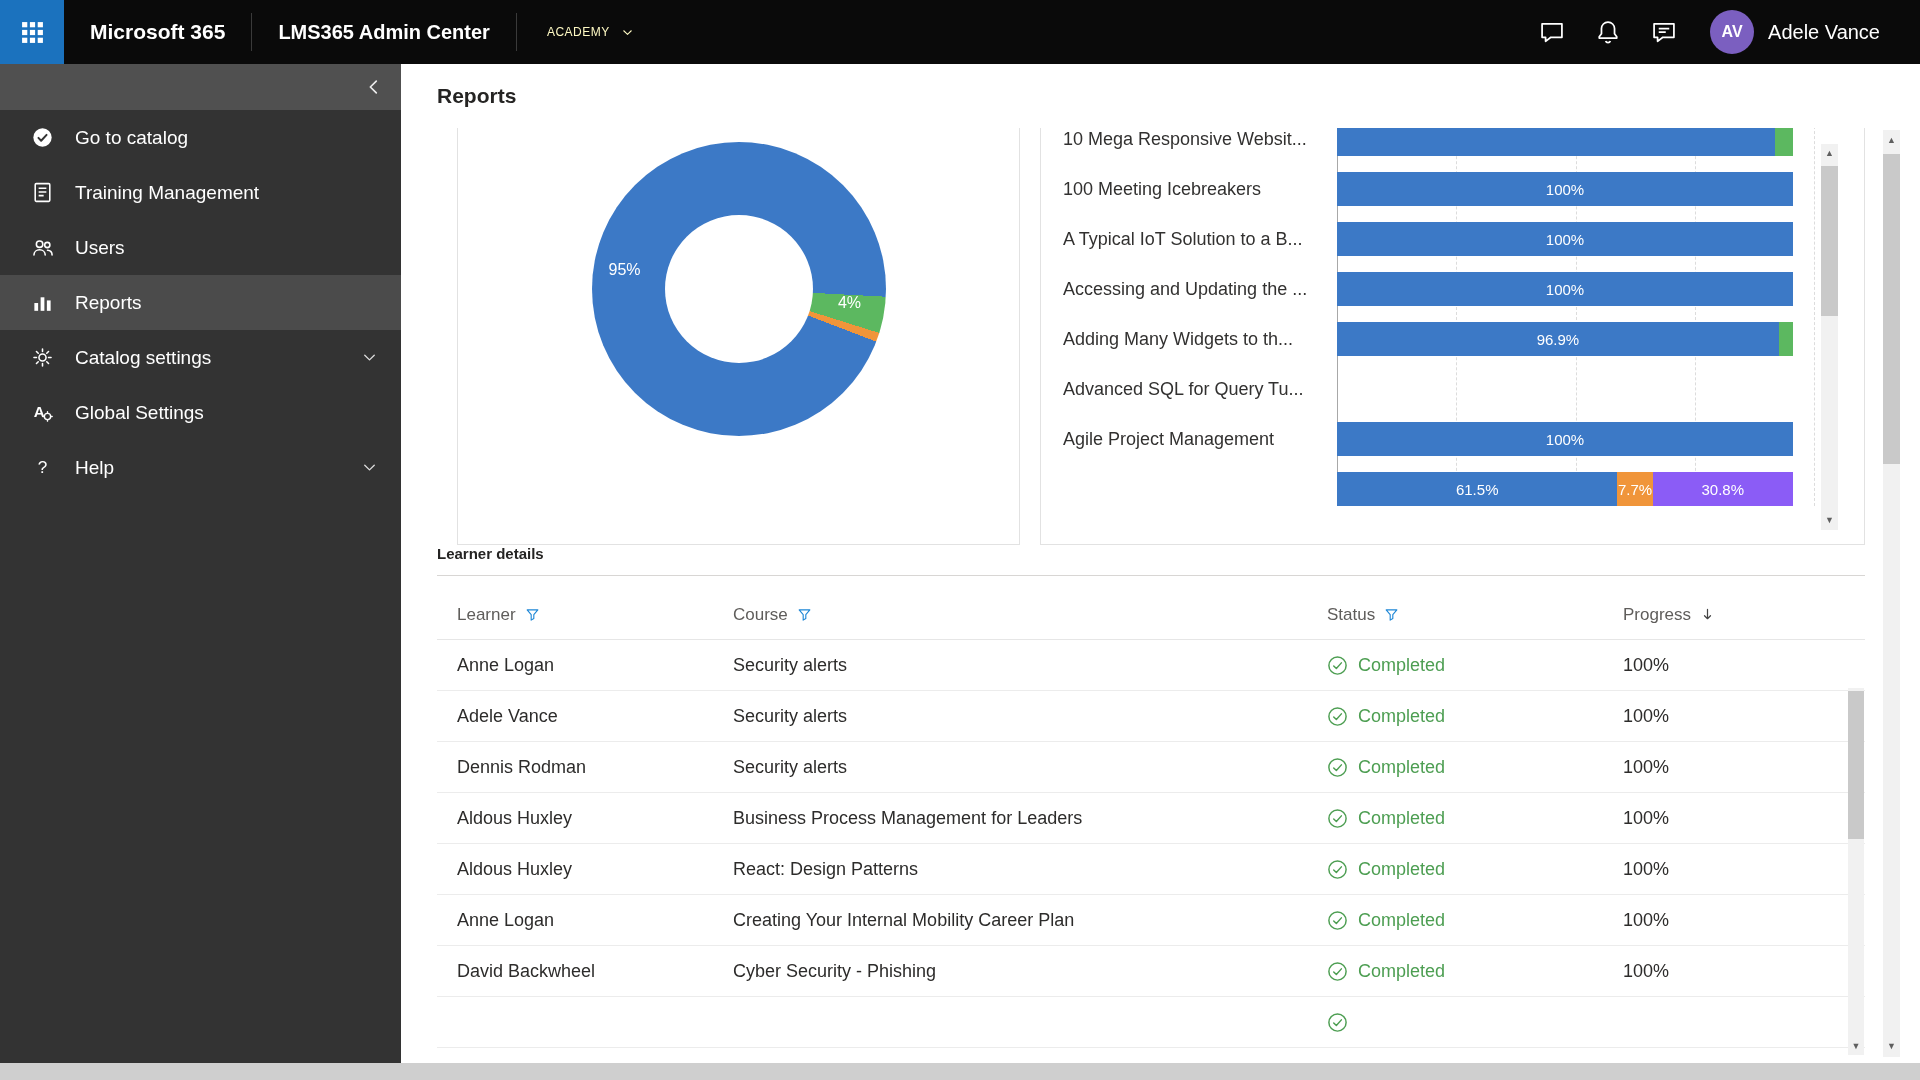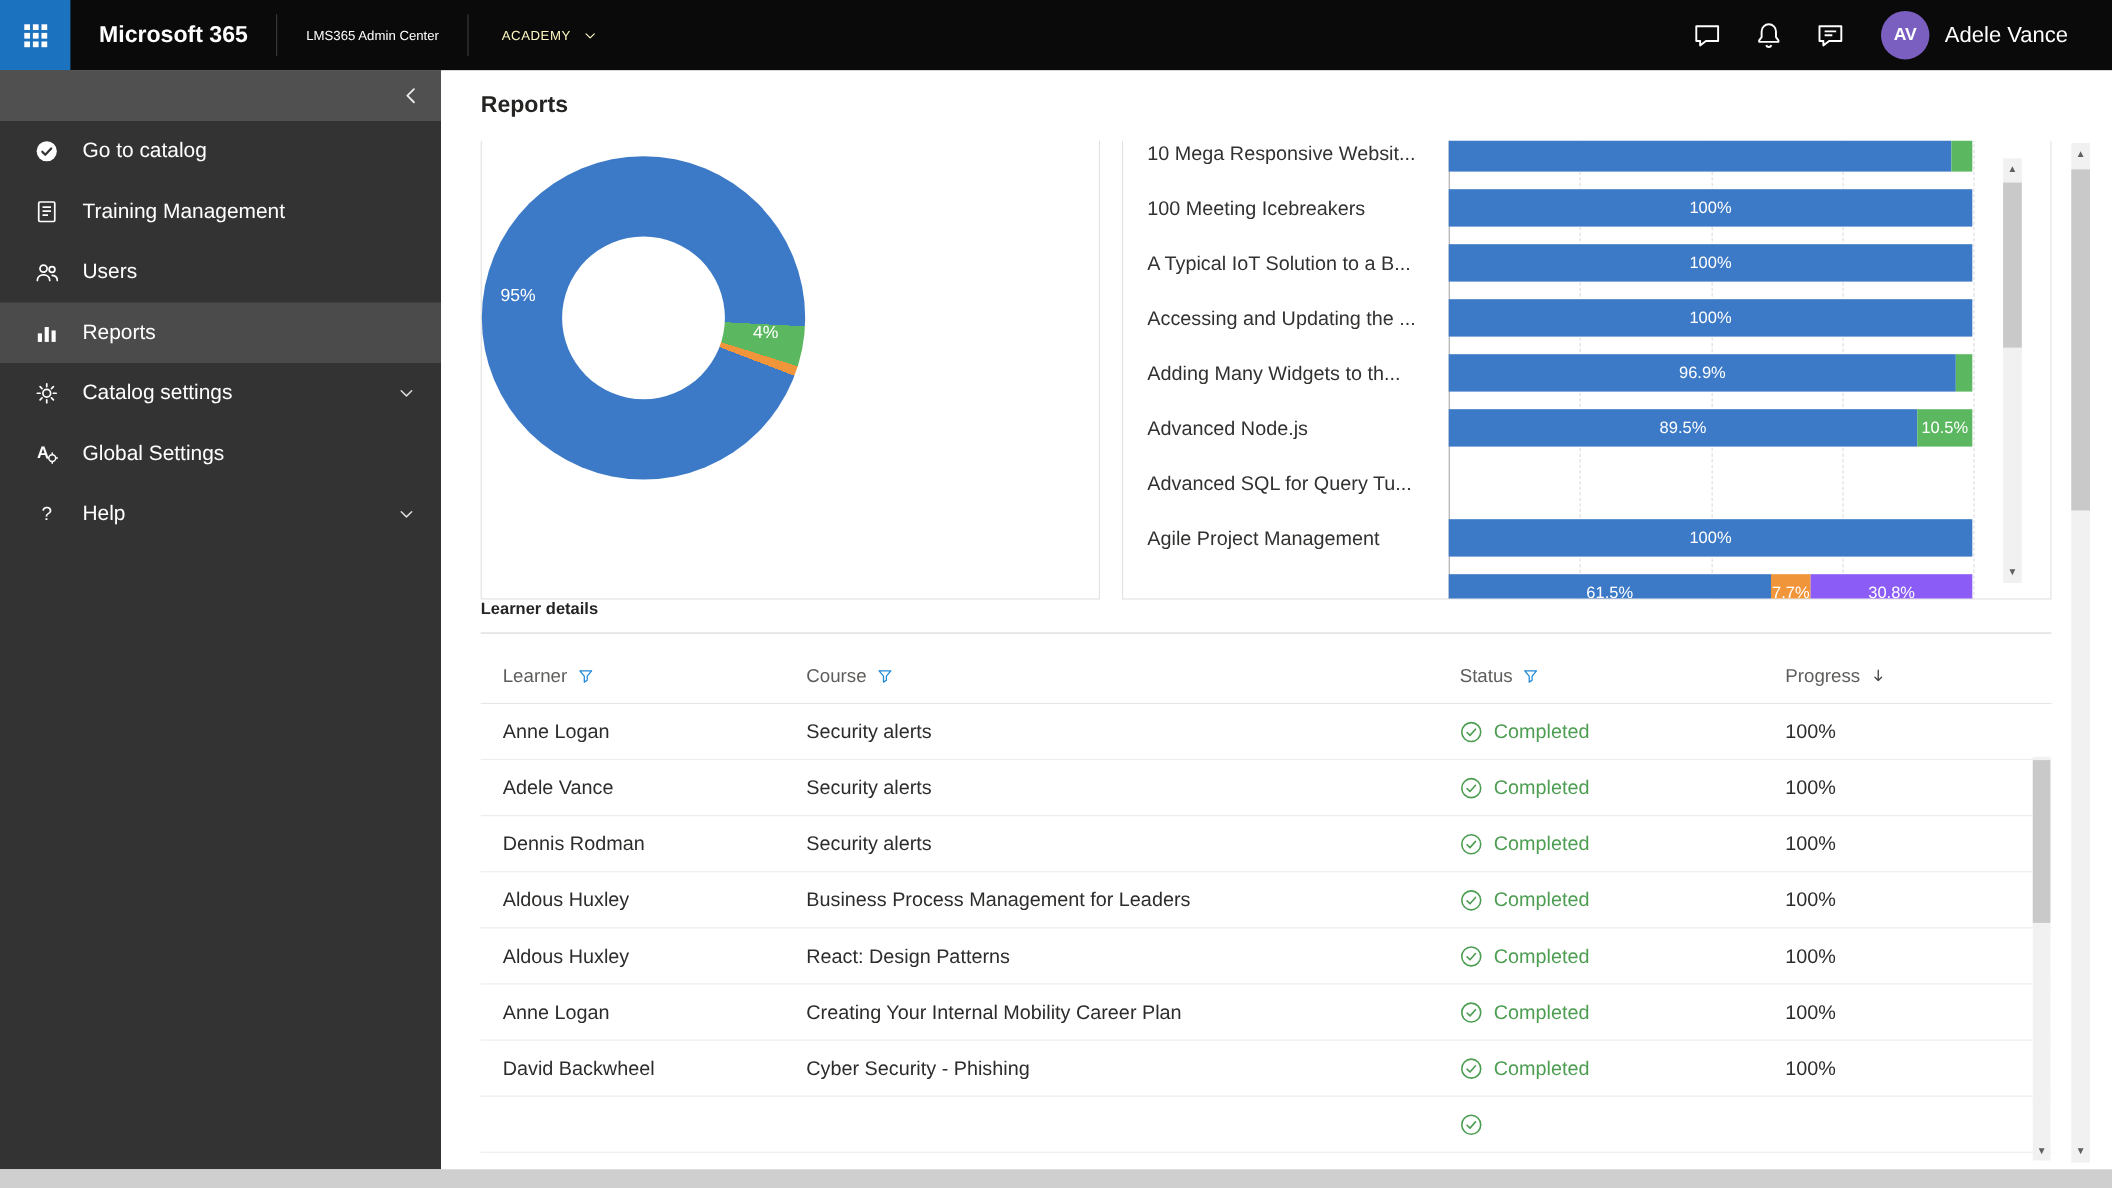--- a/index.html
+++ b/index.html
@@ -8,21 +8,21 @@
   svg{display:block;width:100%;height:100%;}
   button{font-family:inherit;}
   .screen{width:1920px;height:1080px;display:flex;flex-direction:column;}
 
   
   .topbar{flex:0 0 64px;background:#0a0a0a;color:#fff;display:flex;align-items:center;}
   .waffle-btn{width:64px;height:64px;border:none;background:var(--waffle-blue,#1b72be);display:flex;align-items:center;justify-content:center;cursor:pointer;color:#fff;flex:none;}
   .waffle{width:25px;height:25px;}
   .brand{font-size:21px;font-weight:700;padding:0 26px;white-space:nowrap;cursor:pointer;}
   .tb-sep{width:1px;height:38px;background:#3a3a3a;flex:none;}
-  .app-title{font-size:12px;padding:0 26px;white-space:nowrap;cursor:pointer;}
+  .app-title{font-size:20px;padding:0 26px;white-space:nowrap;cursor:pointer;font-weight:bold;}
   .org-btn{background:none;border:none;color:#fef9c3;font-size:12px;letter-spacing:.5px;display:flex;align-items:center;gap:10px;padding:0 30px;cursor:pointer;}
   .org-chevron{width:15px;height:15px;}
   .tb-right{margin-left:auto;display:flex;align-items:center;padding-right:40px;}
   .tb-actions{display:flex;align-items:center;gap:28px;margin-right:32px;}
   .tb-icon-btn{background:none;border:none;color:#fff;width:28px;height:28px;cursor:pointer;padding:0;}
   .tb-icon{display:block;width:28px;height:28px;}
   .avatar{width:44px;height:44px;border-radius:50%;background:var(--avatar-color,#7b5fc0);color:#fff;display:flex;align-items:center;justify-content:center;font-size:16px;font-weight:700;margin-right:14px;flex:none;cursor:pointer;}
   .user-name{font-size:20px;white-space:nowrap;}
 
   
@@ -37,21 +37,21 @@
   .nav-chevron{margin-left:auto;width:19px;height:19px;color:#dddddd;flex:none;}
 
   .content{flex:1;display:flex;flex-direction:column;min-width:0;background:#fff;}
   .page-header{flex:0 0 64px;display:flex;align-items:center;padding-left:36px;}
   .page-header h1{font-size:21px;font-weight:700;color:#252423;}
   .scroll-area{flex:1;position:relative;overflow:hidden;}
 
   
   .cards{position:absolute;top:-25px;left:36px;right:55px;height:442px;display:flex;gap:20px;}
   .card{background:#fff;border:1px solid #e2e2e2;}
-  .donut-card{flex:0 0 563px;display:flex;align-items:flex-start;}
+  .donut-card{flex:0 0 563px;display:flex;justify-content:center;align-items:flex-start;margin-left:20px;}
   .donut{width:294px;height:294px;border-radius:50%;margin-top:38px;position:relative;}
   .donut::after{content:"";position:absolute;inset:73px;border-radius:50%;background:#fff;}
   .donut-label{position:absolute;color:#fff;font-size:16px;transform:translate(-50%,-50%);z-index:1;}
   .donut-label.l-blue{left:33px;top:128px;}
   .donut-label.l-green{left:258px;top:161px;}
 
   .bars-card{flex:1;position:relative;overflow:hidden;padding:10px 71px 0 22px;}
   .bar-chart{position:relative;}
   .axis{position:absolute;left:274px;top:2px;bottom:8px;border-left:1px solid #a8a8a8;}
   .vline{position:absolute;top:2px;bottom:8px;border-left:1px dashed #dcdcdc;}
@@ -296,27 +296,20 @@
                     </div>
                   </div>
                   <div class="bar-row">
                     <span class="bar-cat">Adding Many Widgets to th...</span>
                     <div class="bar-stack">
                       <div class="bar-seg" style="width: 96.9%; background: rgb(60, 121, 198);">96.9%</div>
                       <div class="bar-seg" style="width: 3.1%; background: rgb(92, 184, 96);"></div>
                     </div>
                   </div>
                   <div class="bar-row">
-                    <span class="bar-cat">Advanced Node.js</span>
-                    <div class="bar-stack">
-                      <div class="bar-seg" style="width: 89.5%; background: rgb(60, 121, 198);">89.5%</div>
-                      <div class="bar-seg" style="width: 10.5%; background: rgb(92, 184, 96);">10.5%</div>
-                    </div>
-                  </div>
-                  <div class="bar-row">
                     <span class="bar-cat">Advanced SQL for Query Tu...</span>
                   </div>
                   <div class="bar-row">
                     <span class="bar-cat">Agile Project Management</span>
                     <div class="bar-stack">
                       <div class="bar-seg" style="width: 100%; background: rgb(60, 121, 198);">100%</div>
                     </div>
                   </div>
                   <div class="bar-row">
                     <span class="bar-cat"></span>

